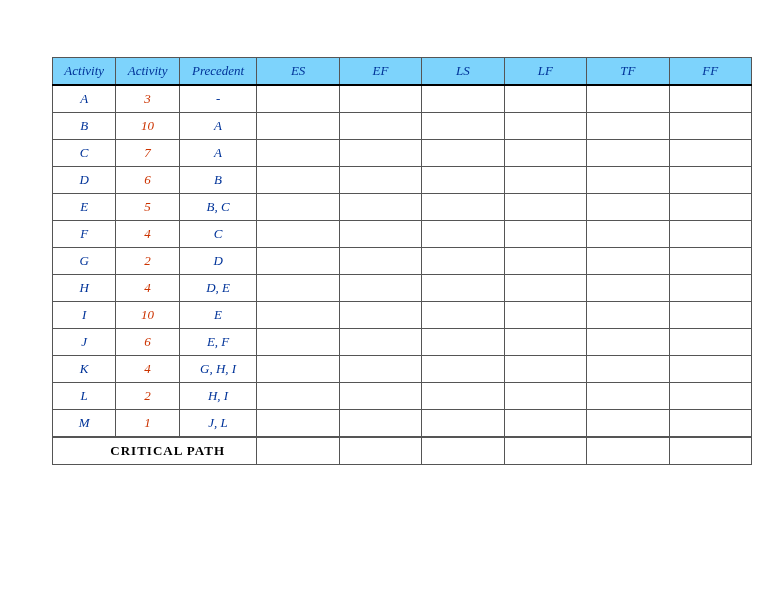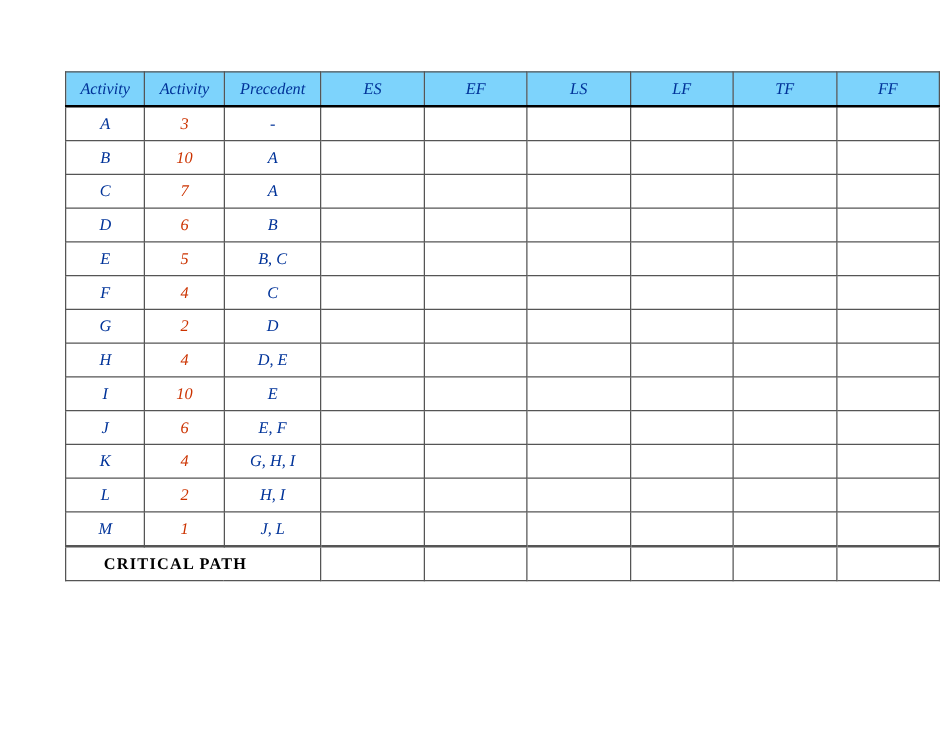--- a/index.html
+++ b/index.html
@@ -232,21 +232,21 @@
         <td class="duration-col">1</td>
         <td class="precedent-col">J, L</td>
         <td class="empty-col"></td>
         <td class="empty-col"></td>
         <td class="empty-col"></td>
         <td class="empty-col"></td>
         <td class="empty-col"></td>
         <td class="empty-col"></td>
       </tr>
       <tr class="critical-path-row">
-        <td colspan="3" style="padding-left: 30px; text-align: left; font-weight: bold; letter-spacing: 1px; font-family: Georgia, serif;">CRITICAL PATH</td>
+        <td colspan="3" style="padding-left: 30px; text-align: center; font-weight: bold; letter-spacing: 1px; font-family: Georgia, serif;">CRITICAL PATH</td>
         <td class="empty-col cp-empty"></td>
         <td class="empty-col cp-empty"></td>
         <td class="empty-col cp-empty"></td>
         <td class="empty-col cp-empty"></td>
         <td class="empty-col cp-empty"></td>
         <td class="empty-col cp-empty"></td>
       </tr>
     </tbody>
 </table>
 

